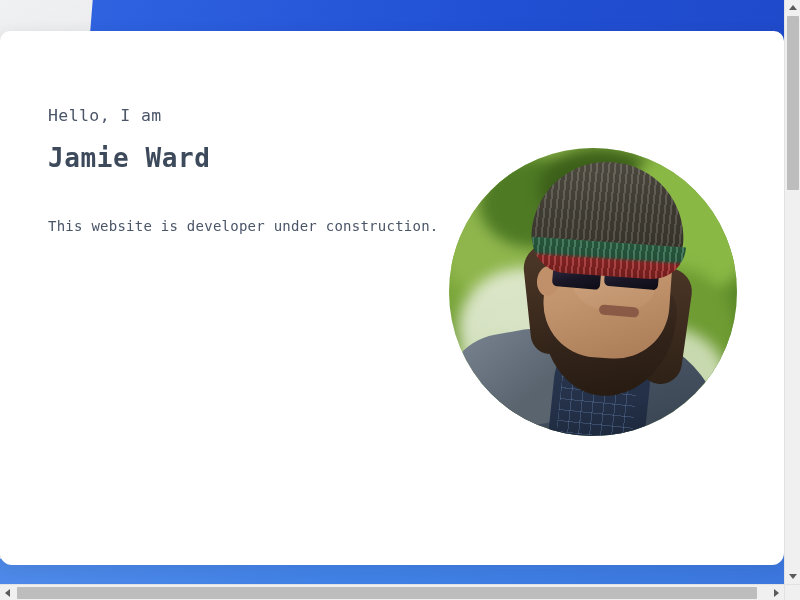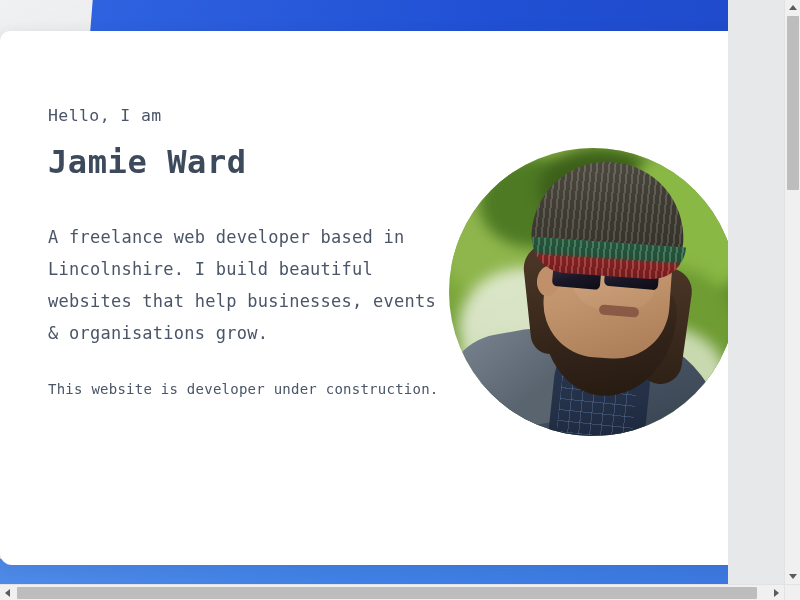--- a/index.html
+++ b/index.html
@@ -15,21 +15,21 @@
     font-family: "DejaVu Sans Mono", "Liberation Mono", monospace;
     background: #e7e8ea;
     position: relative;
   }
 
   
   .viewport {
     position: absolute;
     left: 0;
     top: 0;
-    width: 728px;
+    width: 784px;
     height: 584px;
     overflow: hidden;
     background: linear-gradient(135deg, #e3e4e6 0%, #e6e7e9 40%, #eff0f1 75%, #f3f4f5 100%);
   }
 
   
   .facet {
     position: absolute;
     pointer-events: none;
   }
@@ -116,21 +116,21 @@
   
   .greeting {
     font-size: 16.5px;
     line-height: 1.3;
     color: #4a5568;
     letter-spacing: .4px;
     margin-bottom: 18px;
   }
 
   .name {
-    font-size: 32px;
+    font-size: 26px;
     font-weight: 700;
     line-height: 1.15;
     color: #3d4a5c;
     letter-spacing: .6px;
     margin-bottom: 40px;
   }
 
   .bio {
     font-size: 17px;
     line-height: 32px;
@@ -381,21 +381,20 @@
 
   <div class="blue-top"></div>
   <div class="blue-bottom"></div>
 
   <div class="card">
     <div class="card-inner">
 
       <div class="col-text">
         <div class="greeting">Hello, I am</div>
         <h1 class="name">Jamie Ward</h1>
-        <p class="bio">A freelance web developer based in Lincolnshire. I build beautiful websites that help businesses, events &amp; organisations grow.</p>
         <p class="notice">This website is developer under construction.</p>
       </div>
 
       <div class="col-photo">
         <div class="avatar">
           <div class="leaf l1"></div>
           <div class="leaf l3"></div>
           <div class="leaf l7"></div>
           <div class="leaf l4"></div>
           <div class="leaf l5"></div>

